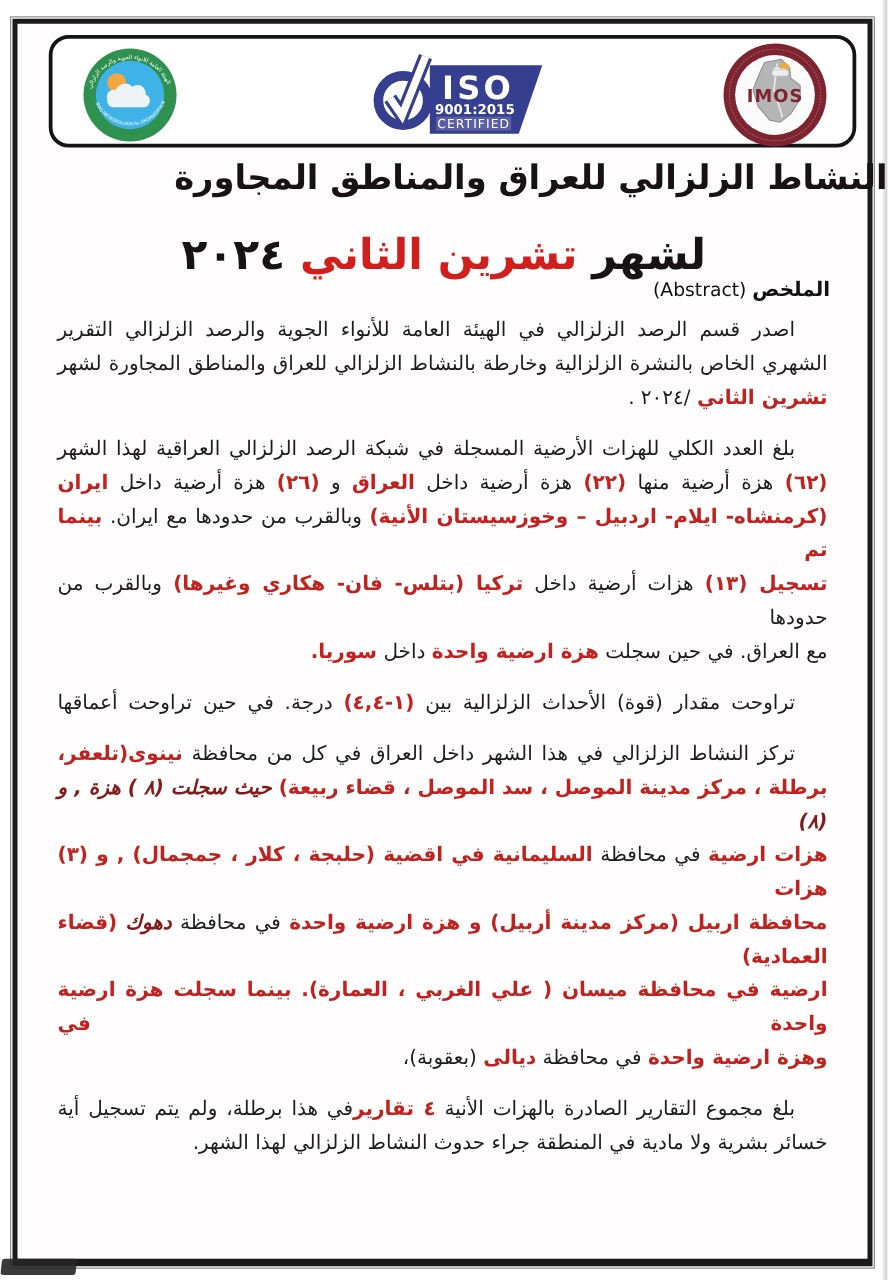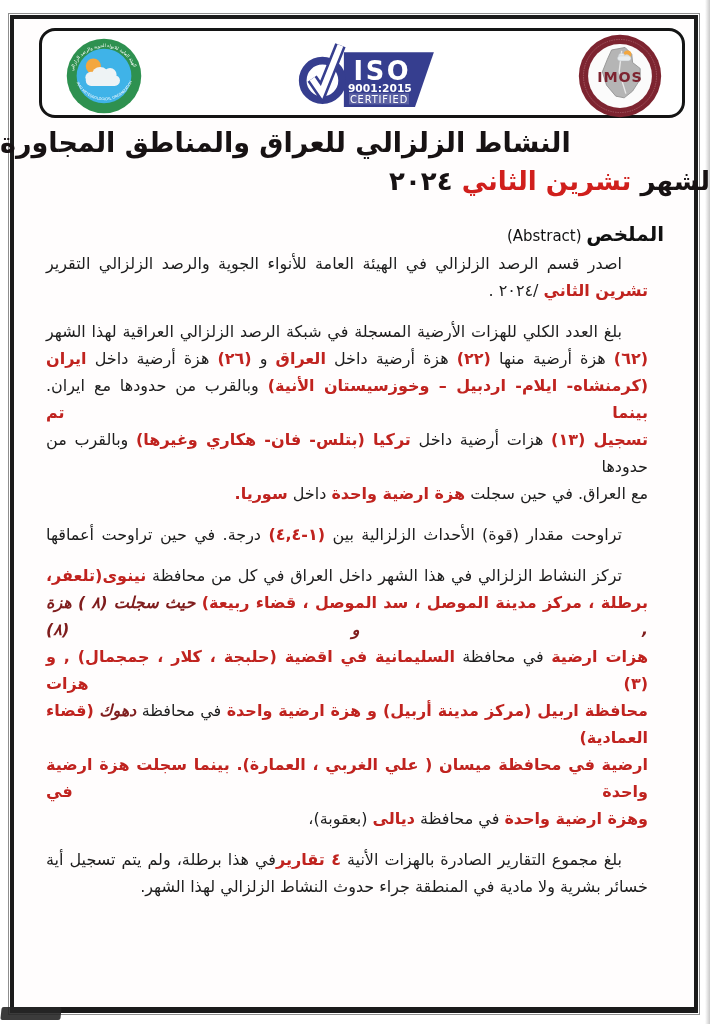--- a/index.html
+++ b/index.html
@@ -22,41 +22,41 @@
   
   .header-box{
     position:absolute;left:38px;top:27px;width:646px;height:90px;
     box-sizing:border-box;border:3px solid #141414;border-radius:16px;background:#fff;
   }
   .logo-left{position:absolute;left:24px;top:7px;width:76px;height:76px;}
   .logo-iso{position:absolute;left:245px;top:10px;width:160px;height:72px;}
   .logo-imos{position:absolute;right:20px;top:3px;width:84px;height:84px;}
   
   .title1{
-    position:absolute;top:127px;left:0;width:100%;text-align:left;
+    position:absolute;top:127px;left:0;width:100%;text-align:right;
     direction:rtl;font-size:27px;font-weight:bold;color:#171213;
     letter-spacing:.5px;
   }
   .title2{
-    position:absolute;top:166px;left:0;width:100%;
-    direction:rtl;font-size:26px;font-weight:bold;color:#171213;
+    position:absolute;top:184px;left:0;width:100%;text-align:center;
+    direction:rtl;font-size:34px;font-weight:bold;color:#171213;
   }
   .title2 .month{color:#d01f1c;}
   .abstract-heading{
     position:absolute;top:222px;right:46px;direction:rtl;color:#111;
     font-size:15px;
   }
-  .abstract-heading .lbl{font-size:20px;font-weight:bold;letter-spacing:.3px;}
+  .abstract-heading .lbl{font-size:16px;font-weight:bold;letter-spacing:.3px;}
   
   .body-text{
     position:absolute;top:250px;right:44px;left:46px;
     direction:rtl;text-align:right;
     font-size:16px;line-height:27px;color:#1d1d1d;
   }
-  .paragraph{margin:0 18px 14px 0;}
+  .paragraph{margin:0 4px 14px 0;}
   .line{display:block;}
   .line.justify{text-align:justify;text-align-last:justify;}
   .line.indent{padding-right:26px;}
   .red{color:#c0231f;font-weight:bold;}
   .bold{font-weight:bold;color:#7f1d1d;font-style:italic;}
 </style>
 </head>
 <body>
 
 <div class="scan-edge-right"></div>
@@ -120,20 +120,21 @@
   <span>لشهر </span><span class="month">تشرين الثاني</span><span> ٢٠٢٤</span>
 </div>
 
 <div class="abstract-heading">
   <span class="lbl">الملخص</span><span> (Abstract)</span>
 </div>
 
 <div class="body-text">
     <div class="paragraph">
       <div class="line justify indent"><span>اصدر قسم الرصد الزلزالي في الهيئة العامة للأنواء الجوية والرصد الزلزالي التقرير</span></div>
+      <div class="line justify"><span>الشهري الخاص بالنشرة الزلزالية وخارطة بالنشاط الزلزالي للعراق والمناطق المجاورة لشهر</span></div>
       <div class="line"><span class="red">تشرين الثاني</span><span> /٢٠٢٤ .</span></div>
     </div>
     <div class="paragraph">
       <div class="line justify indent"><span>بلغ العدد الكلي للهزات الأرضية المسجلة في شبكة الرصد الزلزالي العراقية لهذا الشهر</span></div>
       <div class="line justify"><span class="red">(٦٢)</span><span> هزة أرضية منها </span><span class="red">(٢٢)</span><span> هزة أرضية داخل </span><span class="red">العراق</span><span> و </span><span class="red">(٢٦)</span><span> هزة أرضية داخل </span><span class="red">ايران</span></div>
       <div class="line justify"><span class="red">(كرمنشاه- ايلام- اردبيل – وخوزسيستان الأنية)</span><span> وبالقرب من حدودها مع ايران. </span><span class="red">بينما تم</span></div>
       <div class="line justify"><span class="red">تسجيل (١٣)</span><span> هزات أرضية داخل </span><span class="red">تركيا (بتلس- فان- هكاري وغيرها)</span><span> وبالقرب من حدودها</span></div>
       <div class="line"><span>مع العراق. في حين سجلت </span><span class="red">هزة ارضية واحدة</span><span> داخل </span><span class="red">سوريا.</span></div>
     </div>
     <div class="paragraph">

